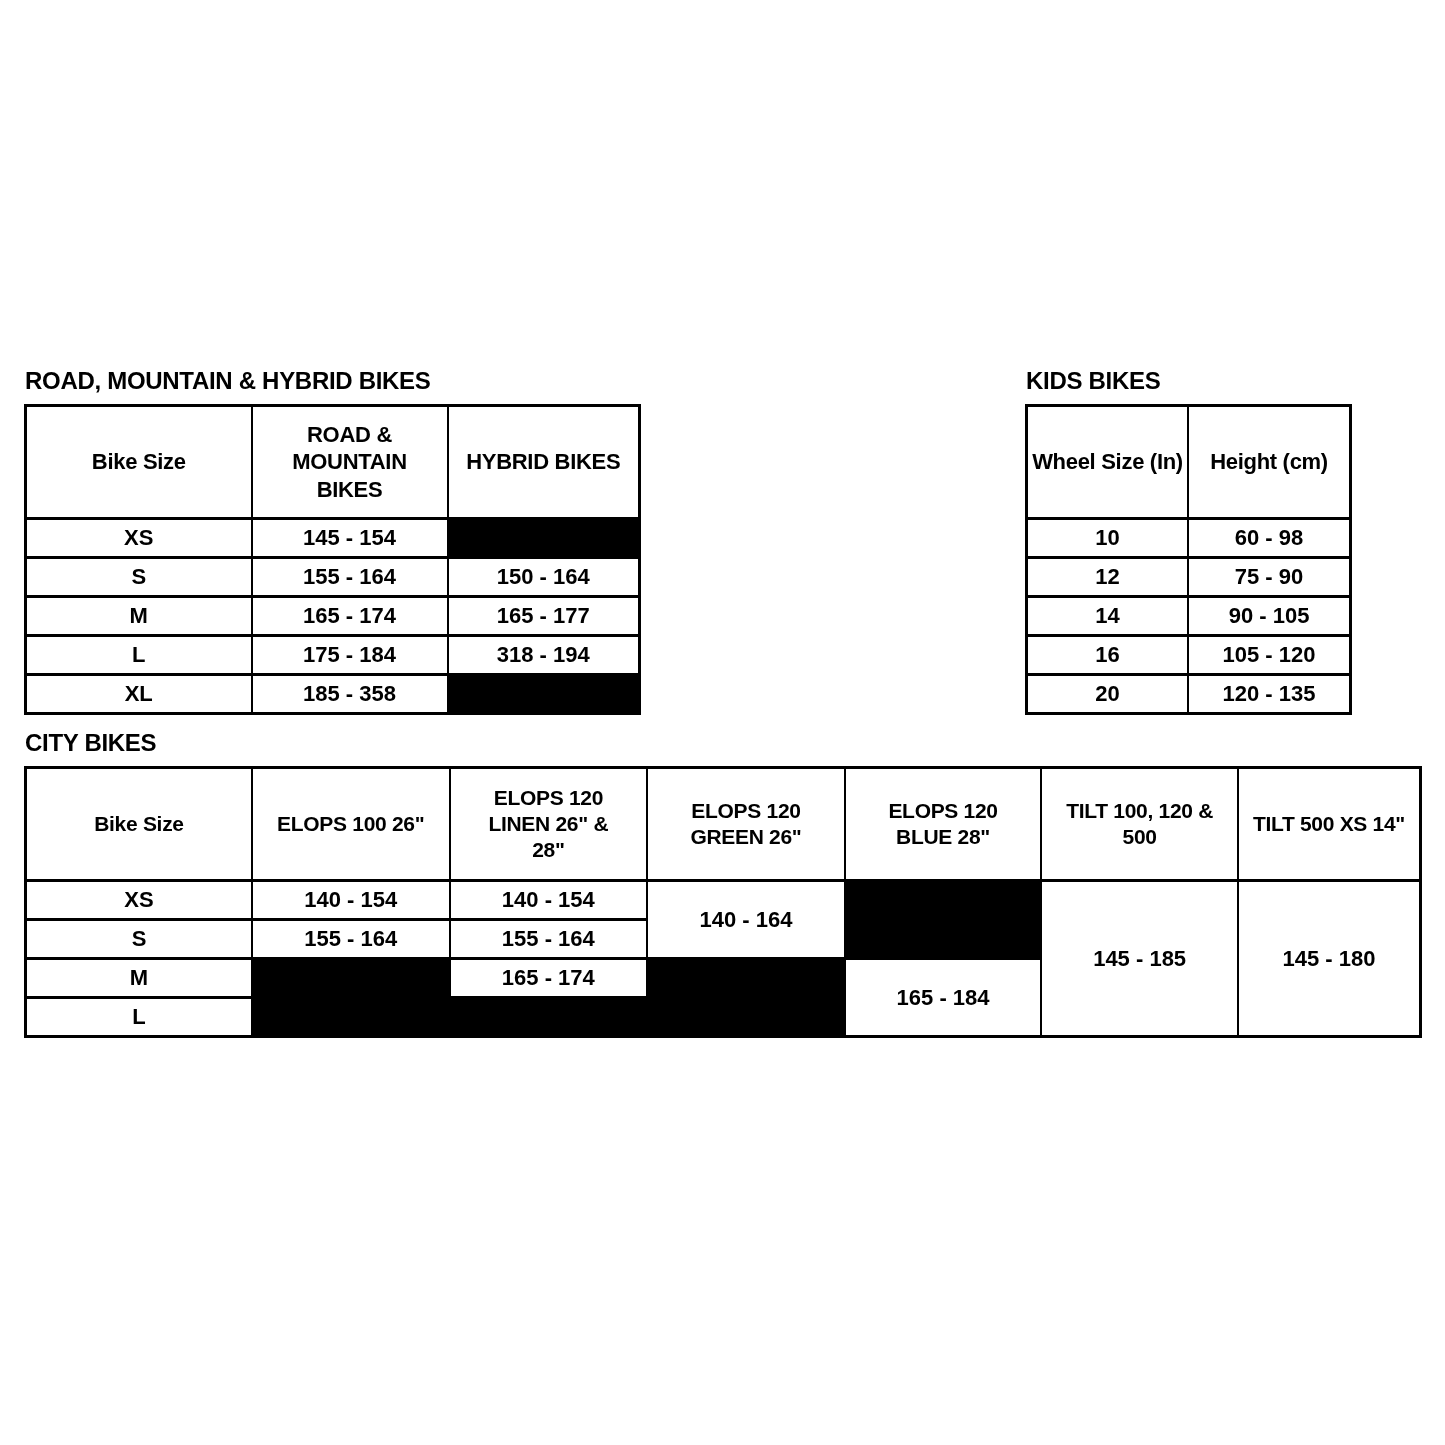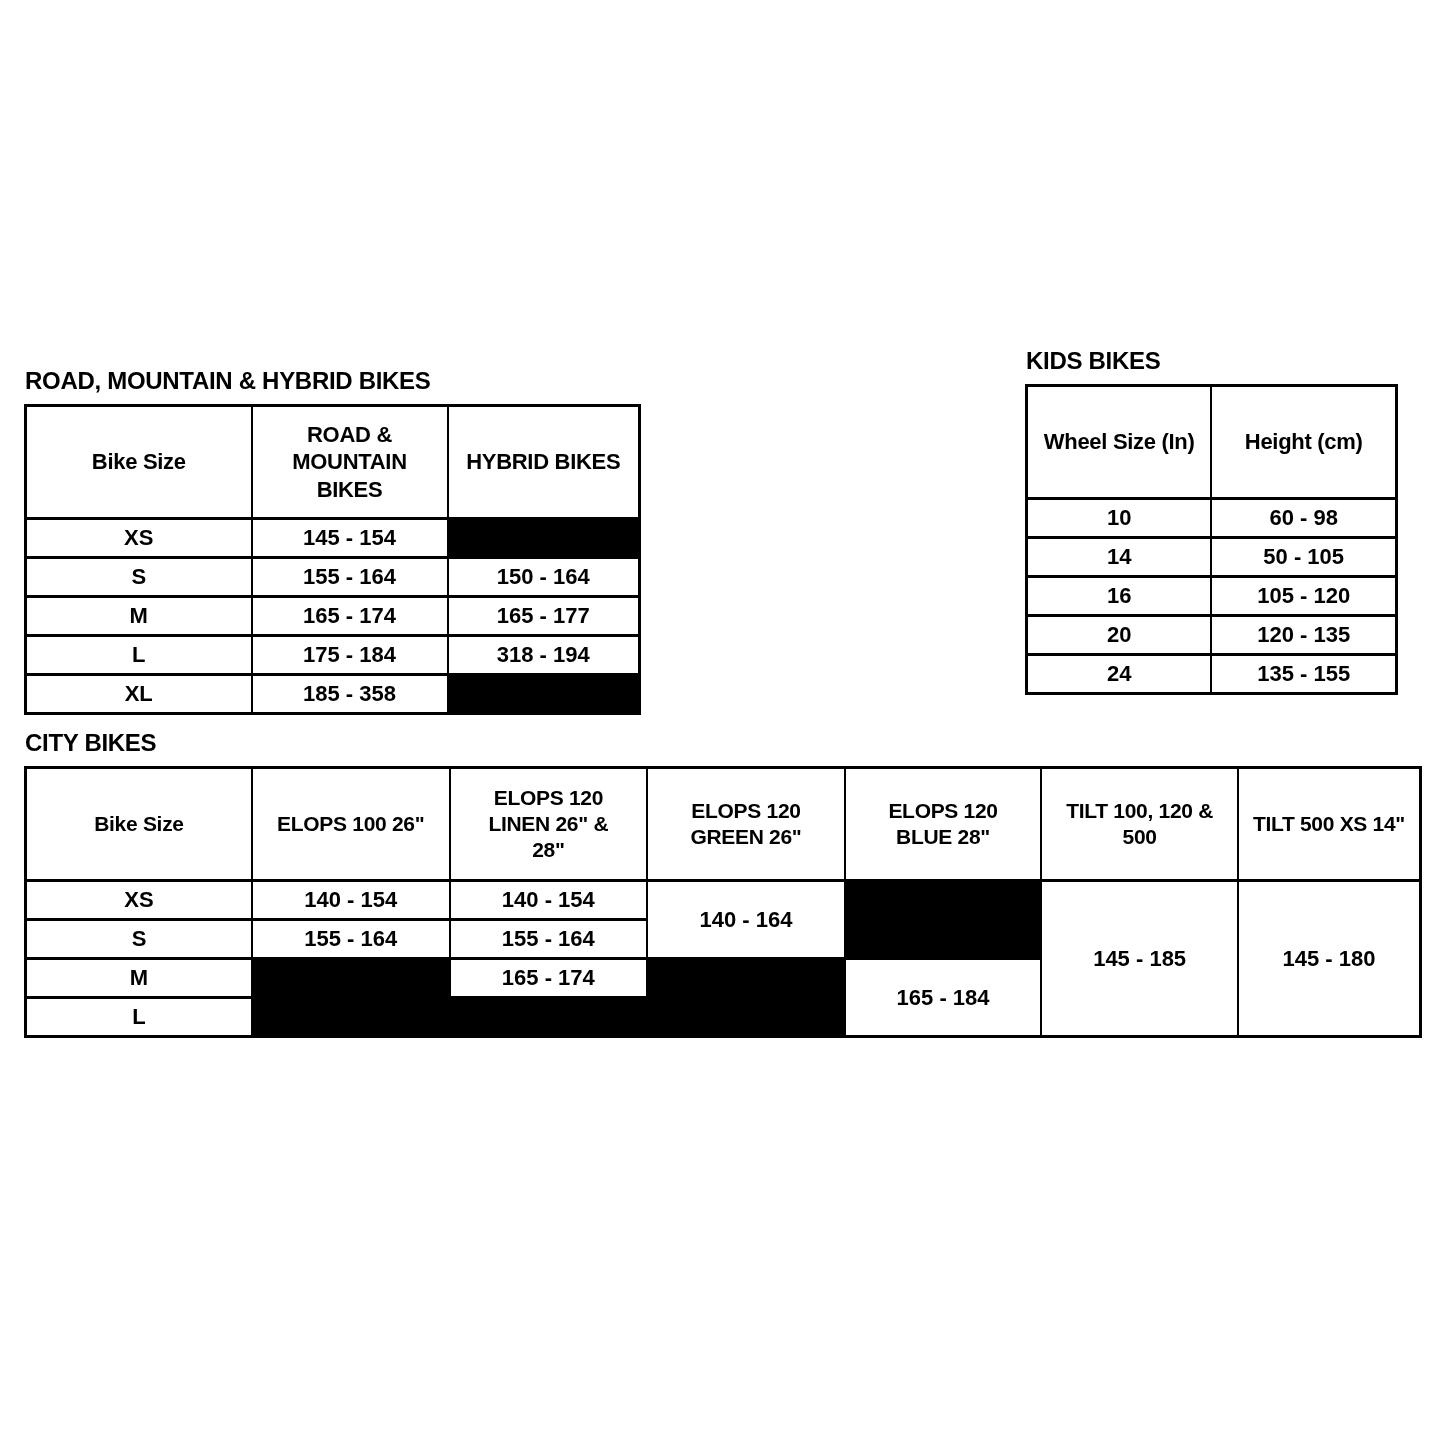--- a/index.html
+++ b/index.html
@@ -95,51 +95,51 @@
     </tr>
     <tr>
       <td>XL</td>
       <td>185 - 358</td>
       <td class="blocked"></td>
     </tr>
   </tbody>
     </table>
 </div>
 
-<div class="section" style="left:1025px; top:348px; width:373px;">
+<div class="section" style="left:1025px; top:368px; width:327px;">
   <div class="section-title">KIDS BIKES</div>
   <table class="grid">
     <colgroup>
         <col style="width:196px">
         <col style="width:196px">
       </colgroup>
     <tbody>
         <tr>
       <th class="hdr leftcell">Wheel Size (In)</th>
       <th class="hdr">Height (cm)</th>
     </tr>
     <tr>
       <td>10</td>
       <td>60 - 98</td>
     </tr>
     <tr>
+      <td>12</td>
+      <td>75 - 90</td>
+    </tr>
+    <tr>
       <td>14</td>
-      <td>50 - 105</td>
+      <td>90 - 105</td>
     </tr>
     <tr>
       <td>16</td>
       <td>105 - 120</td>
     </tr>
     <tr>
       <td>20</td>
       <td>120 - 135</td>
-    </tr>
-    <tr>
-      <td>24</td>
-      <td>135 - 155</td>
     </tr>
   </tbody>
     </table>
 </div>
 
 <div class="section city" style="left:24px; top:730px; width:1398px;">
   <div class="section-title">CITY BIKES</div>
   <table class="grid">
     <colgroup>
       <col style="width:227px">

